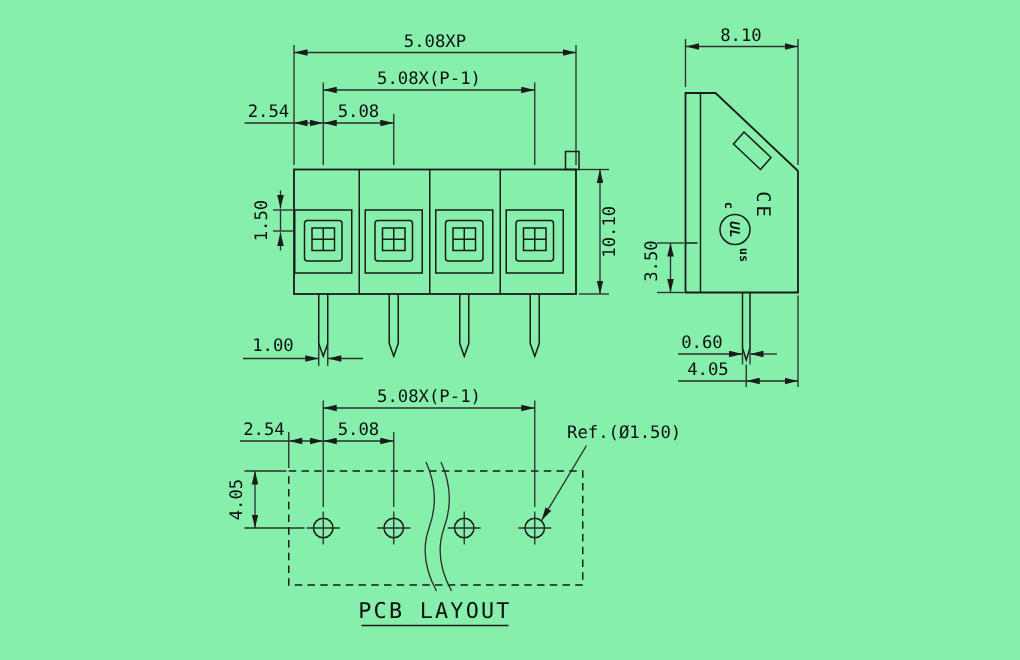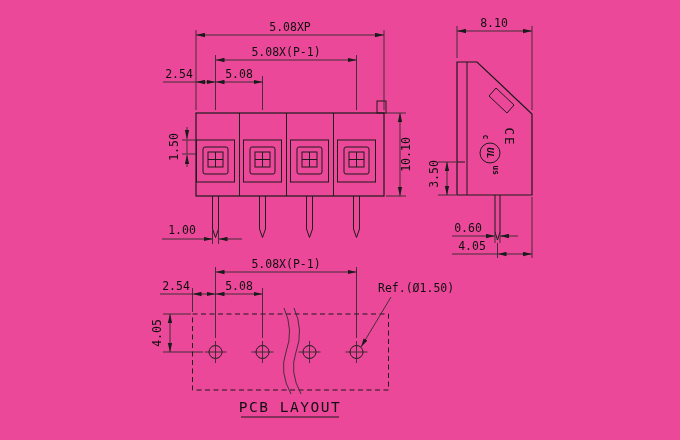--- a/index.html
+++ b/index.html
@@ -1,16 +1,16 @@
 <!DOCTYPE html>
 <html><head>
 <meta charset="utf-8">
 <style>
   html,body{margin:0;padding:0;background:#fff;}
-  .wrap{width:680px;height:440px;background:#ec4899;position:relative;overflow:hidden;}
+  .wrap{width:680px;height:440px;background:#86efac;position:relative;overflow:hidden;}
   svg{display:block}
   .ln{stroke:#1b1b1b;stroke-width:1.2;fill:none;stroke-linecap:square}
   .md{stroke:#1b1b1b;stroke-width:1;fill:none}
   .dim{stroke:#2e2e2e;stroke-width:0.9;fill:none}
   .dash{stroke:#1b1b1b;stroke-width:1;fill:none;stroke-dasharray:5 3.5}
   text{font-family:"DejaVu Sans Mono",monospace;font-size:11.5px;fill:#101010}
   .cap{font-size:14.5px;letter-spacing:1.5px}
   .ul{font-size:9px;font-weight:bold;font-style:italic}
   .sm{font-size:8px;font-weight:bold}
   .ce{font-size:12.5px;letter-spacing:2px}

